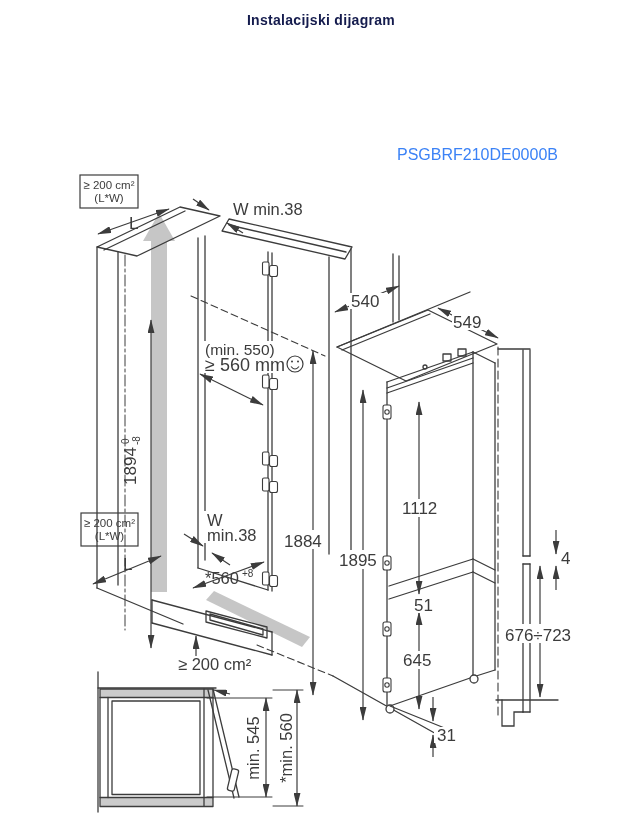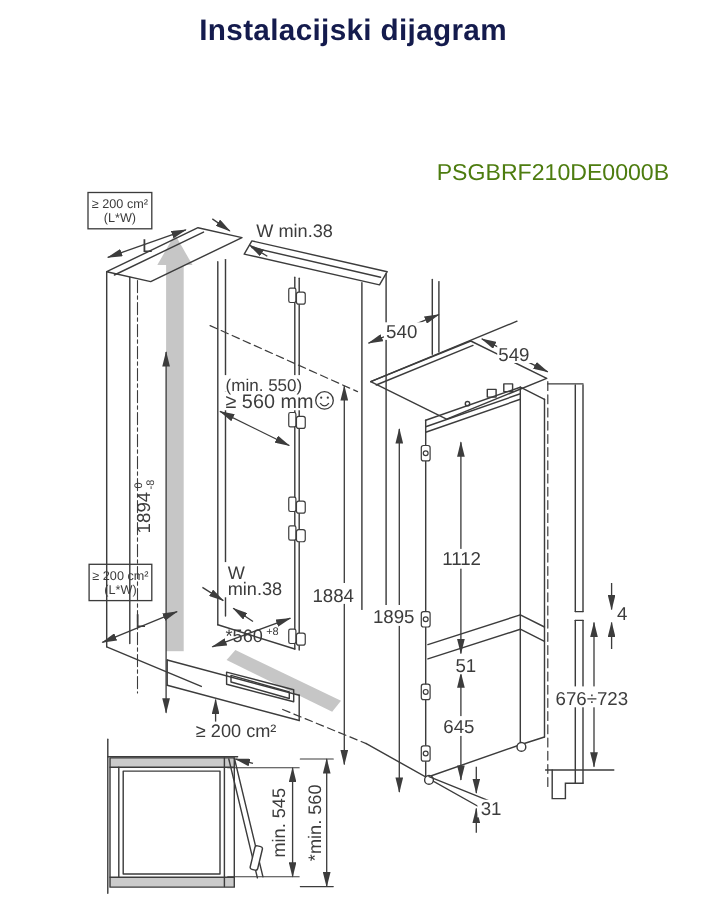--- a/index.html
+++ b/index.html
@@ -1,19 +1,19 @@
 <!DOCTYPE html>
 <html><head>
 <meta charset="utf-8">
 <style>
   html,body { margin:0; padding:0; background:#ffffff; }
   body { width:642px; height:827px; position:relative; font-family:"Liberation Sans",sans-serif; overflow:hidden; }
   .title { position:absolute; top:12px; left:0; width:100%; text-align:center;
-           font-size:27px; font-weight:bold; color:#141b4d; letter-spacing:.3px; }
-  .model { position:absolute; left:397px; top:146px; font-size:21px; color:#4d7c0f; }
+           font-size:14px; font-weight:bold; color:#141b4d; letter-spacing:.3px; }
+  .model { position:absolute; left:397px; top:146px; font-size:16px; color:#3b82f6; }
   svg.diagram { position:absolute; left:0; top:0; }
   svg text { fill:#3c3c3c; }
 </style>
 </head>
 <body>
 
 <div class="title">Instalacijski dijagram</div>
 <div class="model">PSGBRF210DE0000B</div>
 
 <svg class="diagram" width="642" height="827" viewBox="0 0 642 827" font-family="Liberation Sans, sans-serif">

